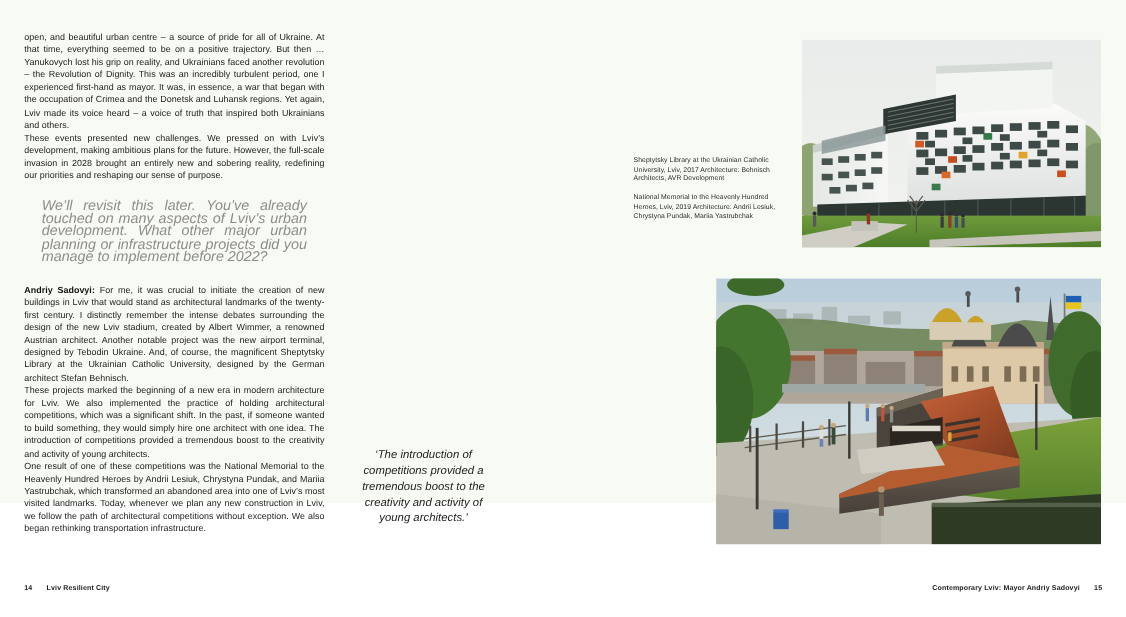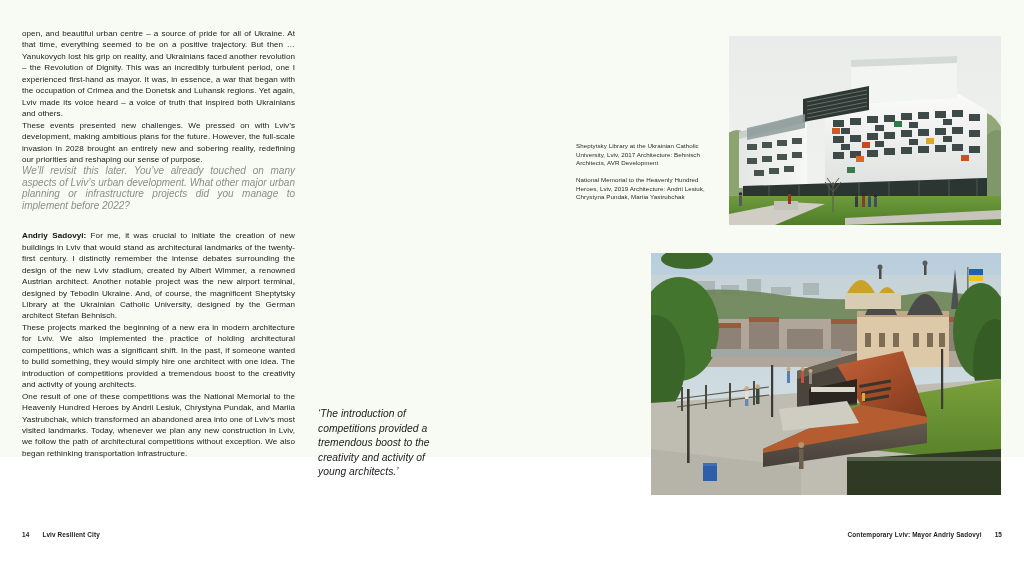--- a/index.html
+++ b/index.html
@@ -42,46 +42,47 @@
     -webkit-hyphens: manual;
     hyphens: manual;
   }
   .para + .para { margin-top: 0; }
   .para-gap { margin-top: 19px; }
   .speaker {
     font-weight: bold;
     color: #111111;
   }
   .question {
-    font-size: 10px;
+    font-size: 13px;
     line-height: 11.45px;
     color: #8d8d88;
     font-style: italic;
     text-align: justify;
-    margin: 0;
+    margin: 16px;
   }
 
   
   .quote {
     position: absolute;
     font-style: italic;
     color: #1b1b1b;
     font-size: 10.3px;
     line-height: 14.6px;
     letter-spacing: 0.002em;
   }
   .quote-1 {
     left: 318px;
     top: 30px;
     width: 130px;
   }
   .quote-2 {
     left: 318px;
     top: 407px;
     width: 134px;
+    text-align: center;
   }
 
   
   .right-page {
     position: absolute;
     left: 512px; top: 0;
     width: 512px; height: 561px;
   }
   .captions {
     position: absolute;

